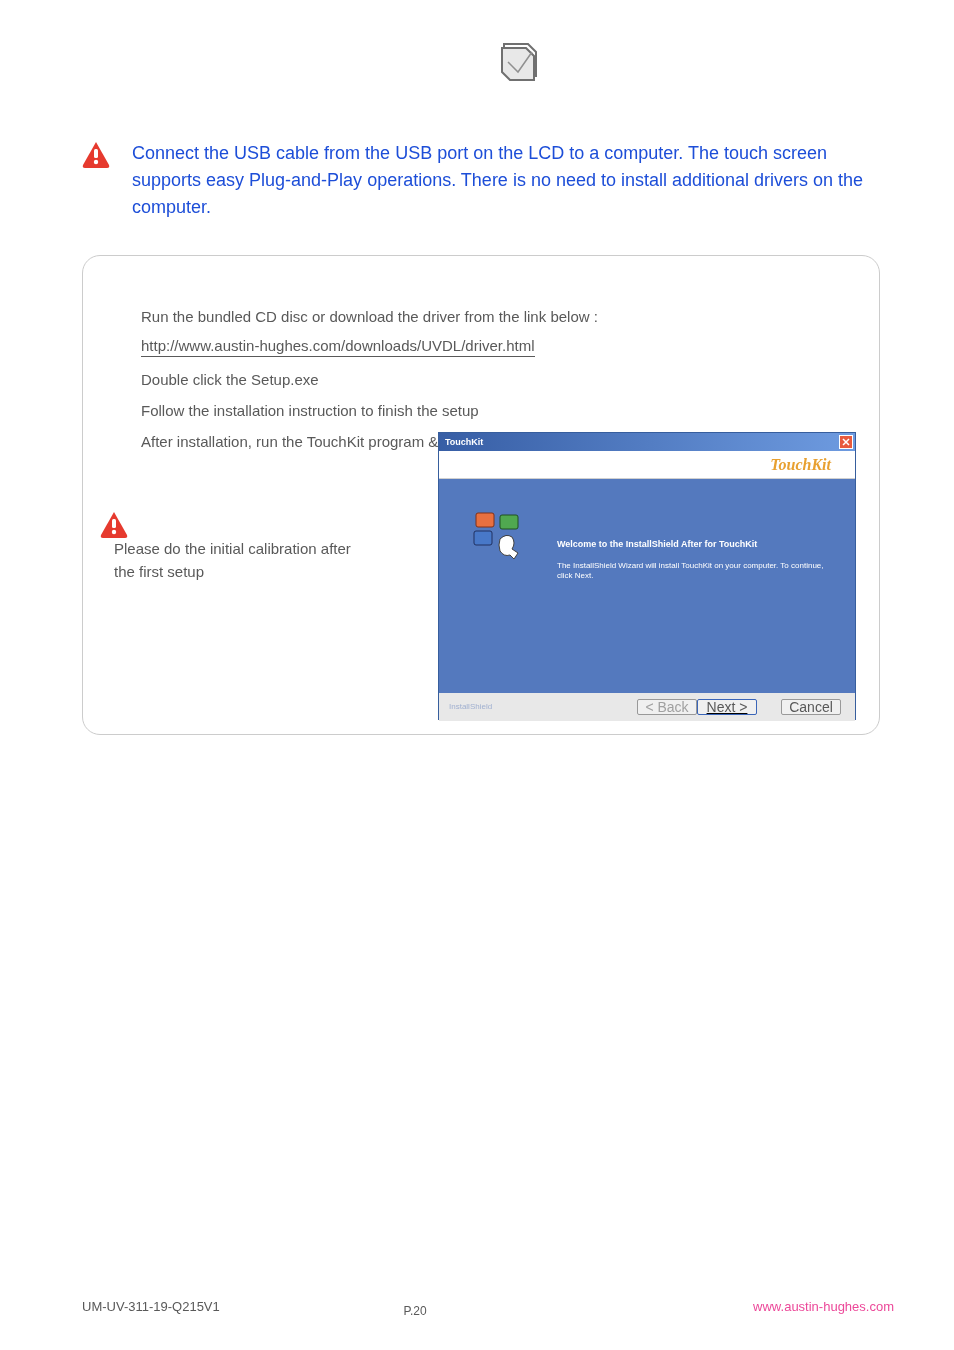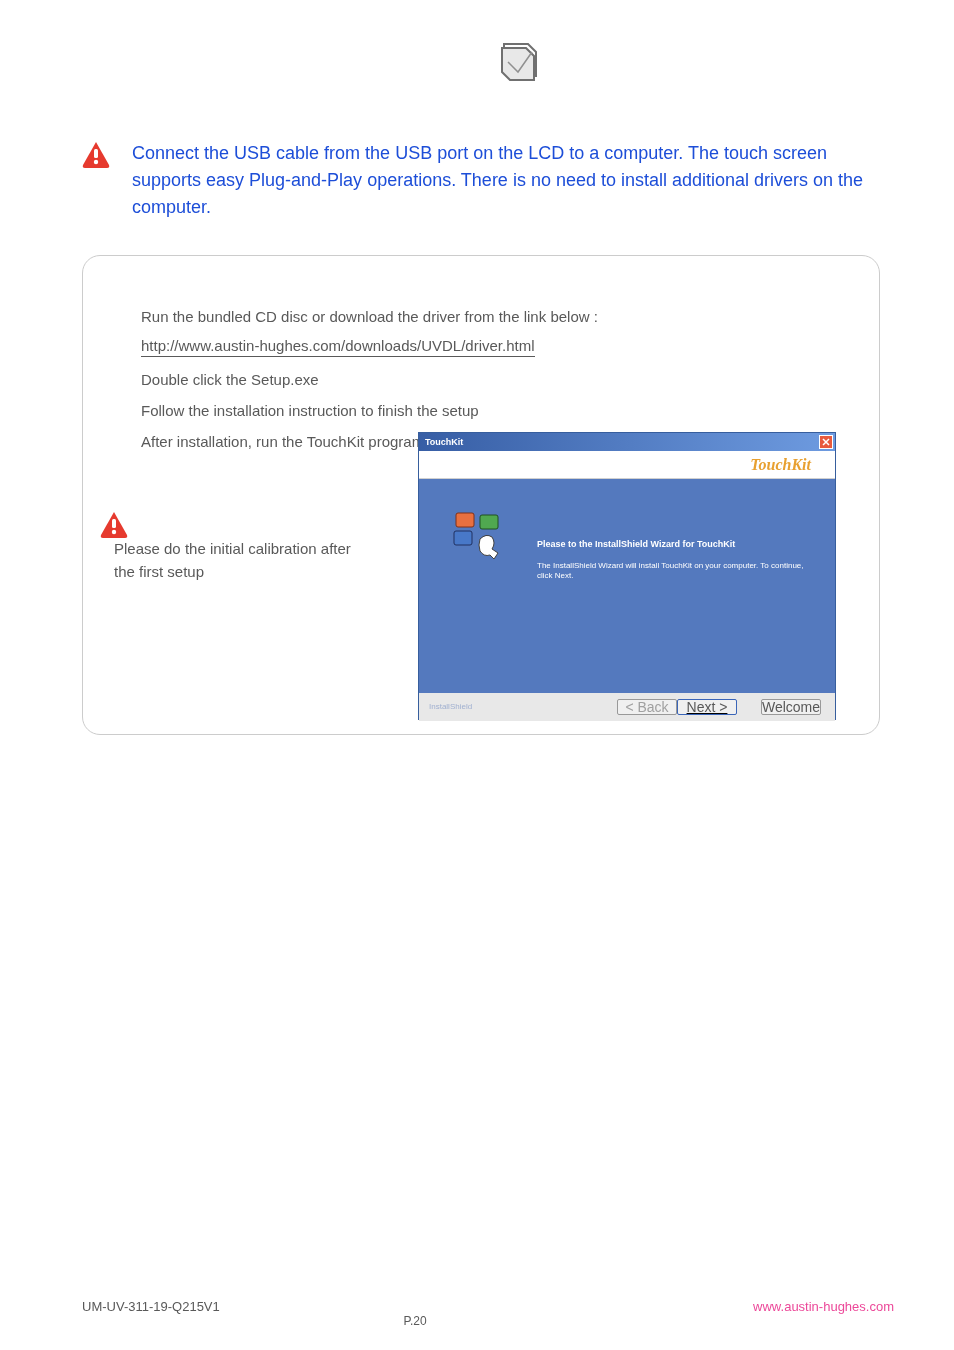--- a/index.html
+++ b/index.html
@@ -73,21 +73,21 @@
     }
     .calibration-text {
       font-size: 15px;
       color: #595959;
       line-height: 1.5;
       margin-left: 14px;
     }
     .installer-window {
       position: absolute;
       top: 432px;
-      left: 418px;
+      left: 438px;
       width: 418px;
       height: 288px;
       border: 1px solid #375e9d;
       background: #ffffff;
     }
     .installer-titlebar {
       height: 18px;
       background: linear-gradient(to right, #375ea5, #6e9be0);
       display: flex;
       align-items: center;
@@ -193,21 +193,21 @@
     .btn-gap { width: 24px; }
     .footer-left {
       position: absolute;
       bottom: 36px;
       left: 82px;
       font-size: 13px;
       color: #595959;
     }
     .footer-center {
       position: absolute;
-      bottom: 22px;
+      bottom: 32px;
       left: 0;
       width: 830px;
       text-align: center;
       font-size: 12px;
       color: #595959;
     }
     .footer-right {
       position: absolute;
       bottom: 36px;
       right: 60px;
@@ -273,34 +273,34 @@
       <div class="installer-icon">
         <svg viewBox="0 0 56 56">
           <rect x="6" y="4" width="18" height="14" rx="2" fill="#e87040" stroke="#803018" stroke-width="1"></rect>
           <rect x="30" y="6" width="18" height="14" rx="2" fill="#50a850" stroke="#205020" stroke-width="1"></rect>
           <rect x="4" y="22" width="18" height="14" rx="2" fill="#4878c8" stroke="#203060" stroke-width="1"></rect>
           <path d="M 30 30 Q 28 36 30 42 Q 34 48 40 46 L 44 50 L 48 44 L 42 40 Q 46 34 42 28 Q 36 24 30 30 Z" fill="#ffffff" stroke="#404040" stroke-width="1"></path>
         </svg>
       </div>
     </div>
     <div class="installer-right">
-      <div class="welcome-text">Please to the InstallShield Wizard for TouchKit</div>
+      <div class="welcome-text">Welcome to the InstallShield After for TouchKit</div>
       <div class="welcome-desc">The InstallShield Wizard will install TouchKit on your computer. To continue, click Next.</div>
     </div>
   </div>
   <div class="installer-footer">
     <div class="installshield-label">InstallShield</div>
     <div class="installer-btn disabled">
         <span>&lt; Back</span>
       </div>
     <div class="installer-btn primary">
         <span style="text-decoration: underline; text-decoration-color:#000;">Next &gt;</span>
       </div>
     <div class="btn-gap"></div>
     <div class="installer-btn">
-        <span>Welcome</span>
+        <span>Cancel</span>
       </div>
   </div>
 </div>
 
 <div class="footer-left">UM-UV-311-19-Q215V1</div>
 <div class="footer-center">P.20</div>
 <div class="footer-right">www.austin-hughes.com</div>
 
 </body></html>

